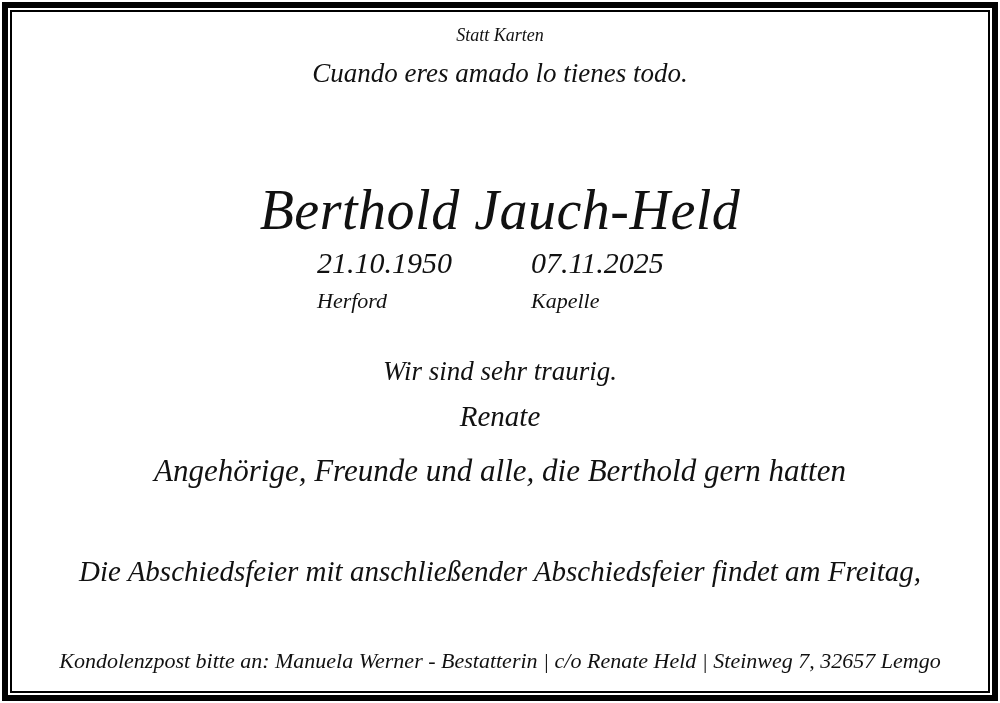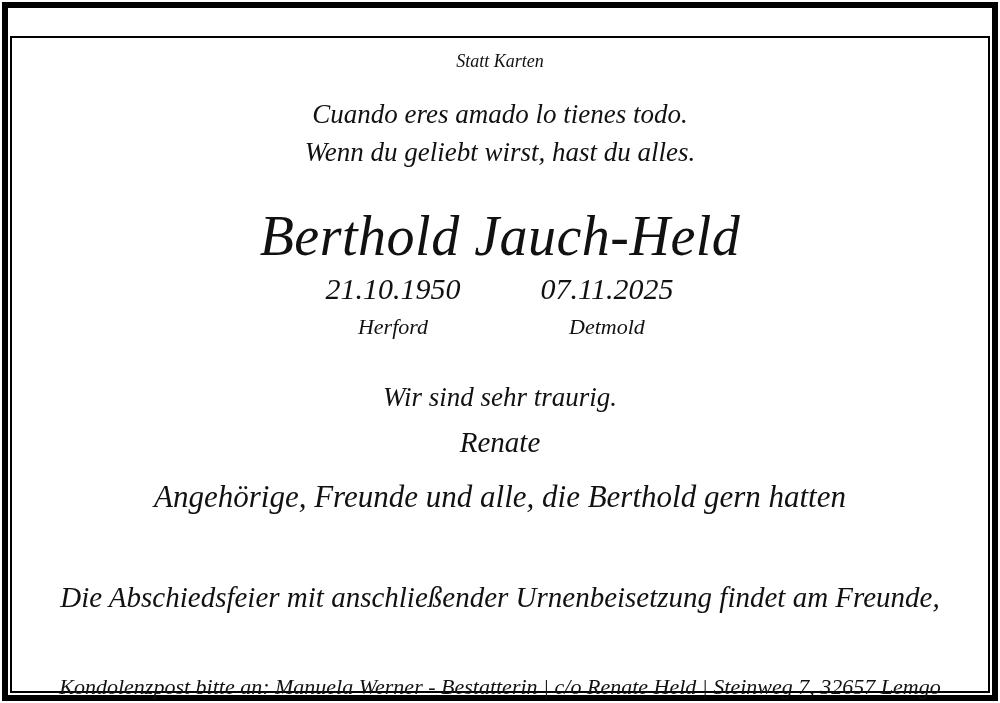--- a/index.html
+++ b/index.html
@@ -12,77 +12,75 @@
   }
   .frame {
     position: absolute;
     inset: 2px;
     border: 6px solid #000000;
   }
   .inner {
     position: absolute;
     inset: 2px;
     border: 2px solid #000000;
-    margin-top: 26px;
   }
   .line {
     position: absolute;
     left: 0; right: 0;
     text-align: center;
     font-style: italic;
     white-space: nowrap;
   }
   .statt      { top: 12px;  font-size: 18px; line-height: 1.25; }
-  .quote      { top: 57px;  font-size: 27px; line-height: 38px; }
+  .quote      { top: 42px;  font-size: 27px; line-height: 38px; }
   .name       { top: 166px; font-size: 56px; line-height: 1.15; letter-spacing: 0.5px; }
   .dates-row  {
     position: absolute; top: 234px; left: 0; right: 0;
     display: flex; justify-content: center; gap: 62px;
   }
-  .date-col   { min-width: 152px; text-align: center; font-style: italic; }
+  .date-col   { min-width: 152px; text-align: left; font-style: italic; }
   .date-val   { font-size: 30px; line-height: 1.1; }
   .date-place { font-size: 22px; line-height: 1.15; margin-top: 9px; font-family: Liberation Serif, serif; }
   .traurig    { top: 343px; font-size: 27px; line-height: 1.25; }
   .renate     { top: 386px; font-size: 29px; line-height: 1.25; }
   .angeh      { top: 440px; font-size: 31px; line-height: 1.25; }
   .abschied   { top: 541px; font-size: 29px; line-height: 37px; }
   .kondolenz  { top: 636px; font-size: 22px; line-height: 1.2; }
 </style>
 </head>
 <body>
 
 <div class="frame">
   <div class="inner">
 
     <div class="line statt">Statt Karten</div>
 
     <div class="line quote">
       <div>Cuando eres amado lo tienes todo.</div>
-      <div>Wenn du geliebt wirst, hast du alles.</div>
     </div>
 
     <div class="line name">Berthold Jauch-Held</div>
 
     <div class="dates-row">
       <div class="date-col">
         <div class="date-val">21.10.1950</div>
         <div class="date-place">Herford</div>
       </div>
       <div class="date-col">
         <div class="date-val">07.11.2025</div>
-        <div class="date-place">Detmold</div>
+        <div class="date-place">Kapelle</div>
       </div>
     </div>
 
     <div class="line traurig">Wir sind sehr traurig.</div>
 
     <div class="line renate">Renate</div>
 
     <div class="line angeh">Angehörige, Freunde und alle, die Berthold gern hatten</div>
 
     <div class="line abschied">
-      <div>Die Abschiedsfeier mit anschließender Urnenbeisetzung findet am Freunde,</div>
+      <div>Die Abschiedsfeier mit anschließender Abschiedsfeier findet am Freitag,</div>
     </div>
 
     <div class="line kondolenz">Kondolenzpost bitte an: Manuela Werner - Bestatterin | c/o Renate Held | Steinweg 7, 32657 Lemgo</div>
 
   </div>
 </div>
 
 </body></html>

